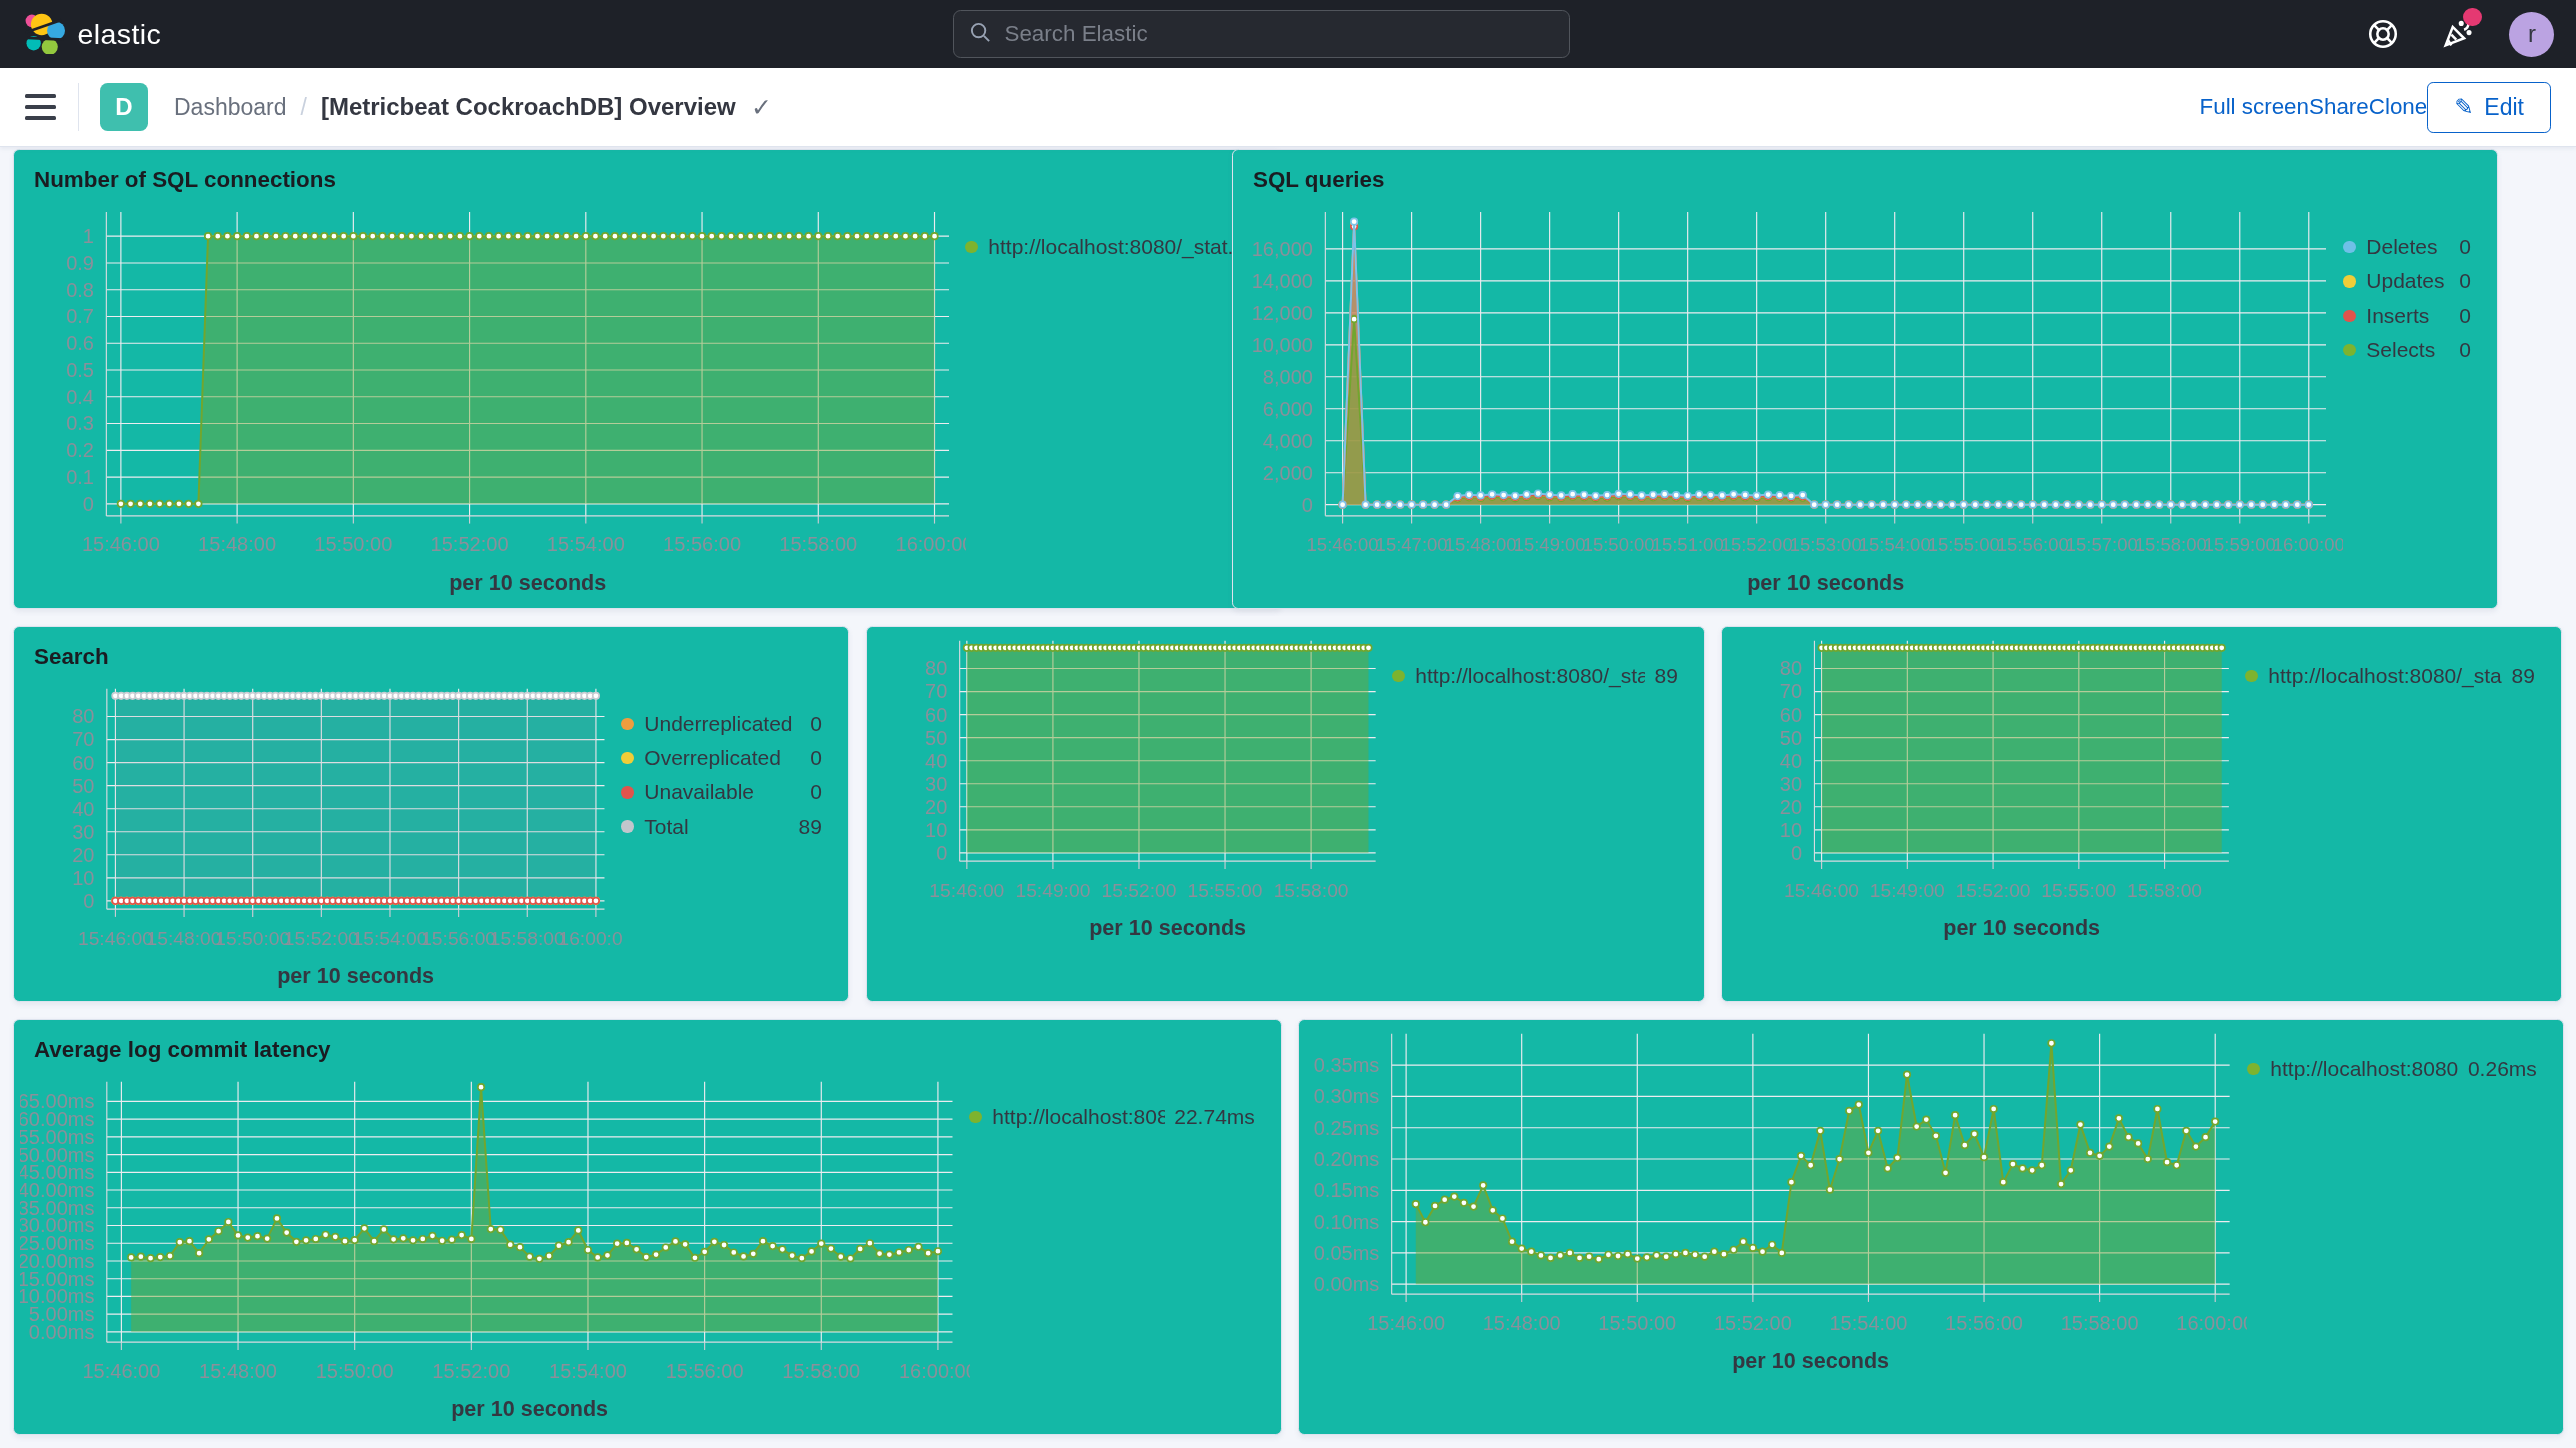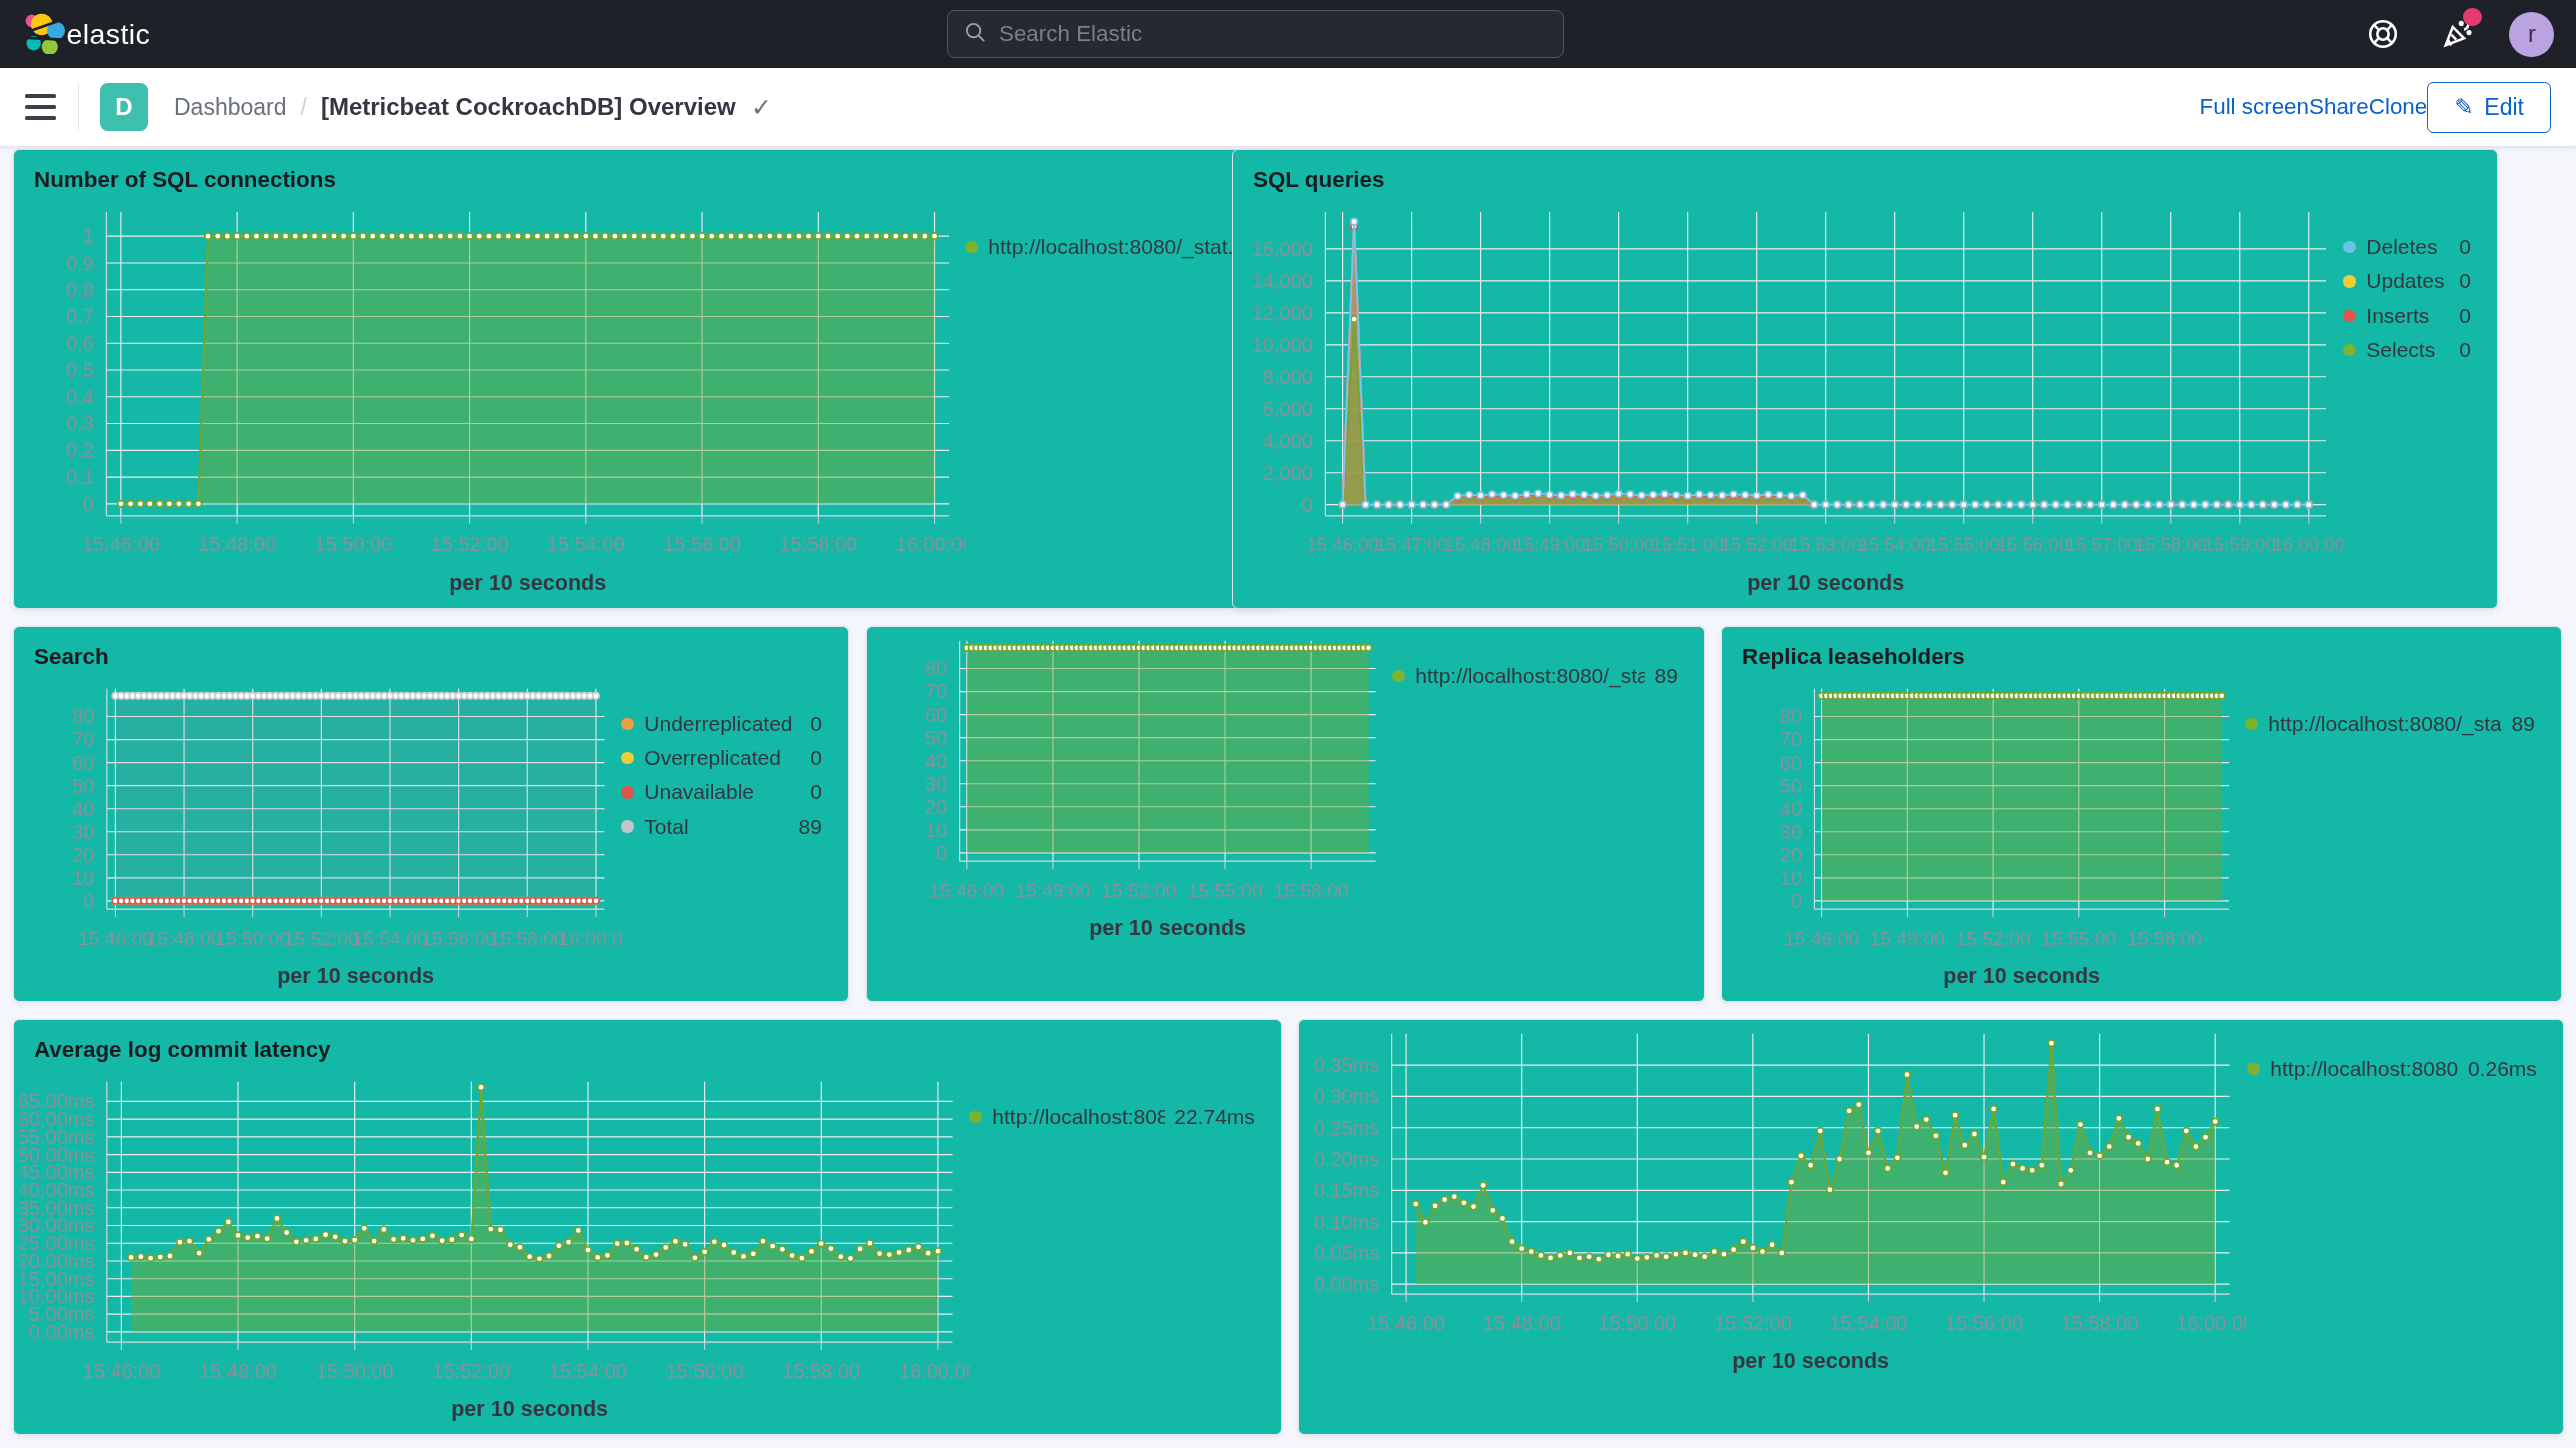--- a/index.html
+++ b/index.html
@@ -2,21 +2,21 @@
 <html style="font-size:12.3px"><head>
 <meta charset="utf-8">
 <style>
   * { margin:0; padding:0; box-sizing:border-box; }
   html,body { width:2576px; height:1448px; overflow:hidden;
     font-family:"Liberation Sans","DejaVu Sans",sans-serif; background:#f4f6fb; }
 
   
   .topbar { height:68px; background:#1e2128; display:flex; align-items:center;
     padding:0 21.6px; gap:15.4px; }
-  .brand { display:flex; align-items:center; gap:2px; }
+  .brand { display:flex; align-items:center; gap:13px; }
   .brand-text { color:#fff; font-size:28.5px; font-weight:400; letter-spacing:0.4px; }
   .search-wrap { flex:1; display:flex; justify-content:center; }
   .search-box { width:617px; height:48px; border:1.5px solid #51555c; border-radius:7.7px;
     background:rgba(255,255,255,0.04); display:flex; align-items:center; padding:0 15.4px; gap:12.3px; }
   .search-box input { flex:1; background:transparent; border:none; outline:none;
     color:#d4dae5; font-size:22.4px; font-family:inherit; }
   .search-box input::placeholder { color:#7a7f89; }
   .top-icons { display:flex; align-items:center; gap:31px; }
   .iconbtn { position:relative; width:43px; height:43px; display:flex;
     align-items:center; justify-content:center; cursor:pointer; }
@@ -1295,21 +1295,20 @@
       <div class="legend" style="width:301px">
           <div class="legend-item">
             <span class="dot" style="background: rgb(125, 179, 47);"></span>
             <span class="llabel">http://localhost:8080/_sta...</span>
             <span class="lvalue">89</span>
           </div>
         </div>
     </div>
   </div>
   <div class="panel" id="p4">
-    <div class="panel-title">Replica leaseholders</div>
     <div class="panel-body">
       <div class="chart-zone"><svg width="518" height="322" viewBox="0 0 672 418">
             <line x1="112" x2="650" y1="293.2301255230126" y2="293.2301255230126" stroke="#ececf0" stroke-width="1.5"></line>
             <text x="96" y="302.2301255230126" text-anchor="end" fill="#8b909a" font-size="26">0</text>
             <line x1="112" x2="650" y1="263.3138075313808" y2="263.3138075313808" stroke="#ececf0" stroke-width="1.5"></line>
             <text x="96" y="272.3138075313808" text-anchor="end" fill="#8b909a" font-size="26">10</text>
             <line x1="112" x2="650" y1="233.397489539749" y2="233.397489539749" stroke="#ececf0" stroke-width="1.5"></line>
             <text x="96" y="242.397489539749" text-anchor="end" fill="#8b909a" font-size="26">20</text>
             <line x1="112" x2="650" y1="203.48117154811717" y2="203.48117154811717" stroke="#ececf0" stroke-width="1.5"></line>
             <text x="96" y="212.48117154811717" text-anchor="end" fill="#8b909a" font-size="26">30</text>

